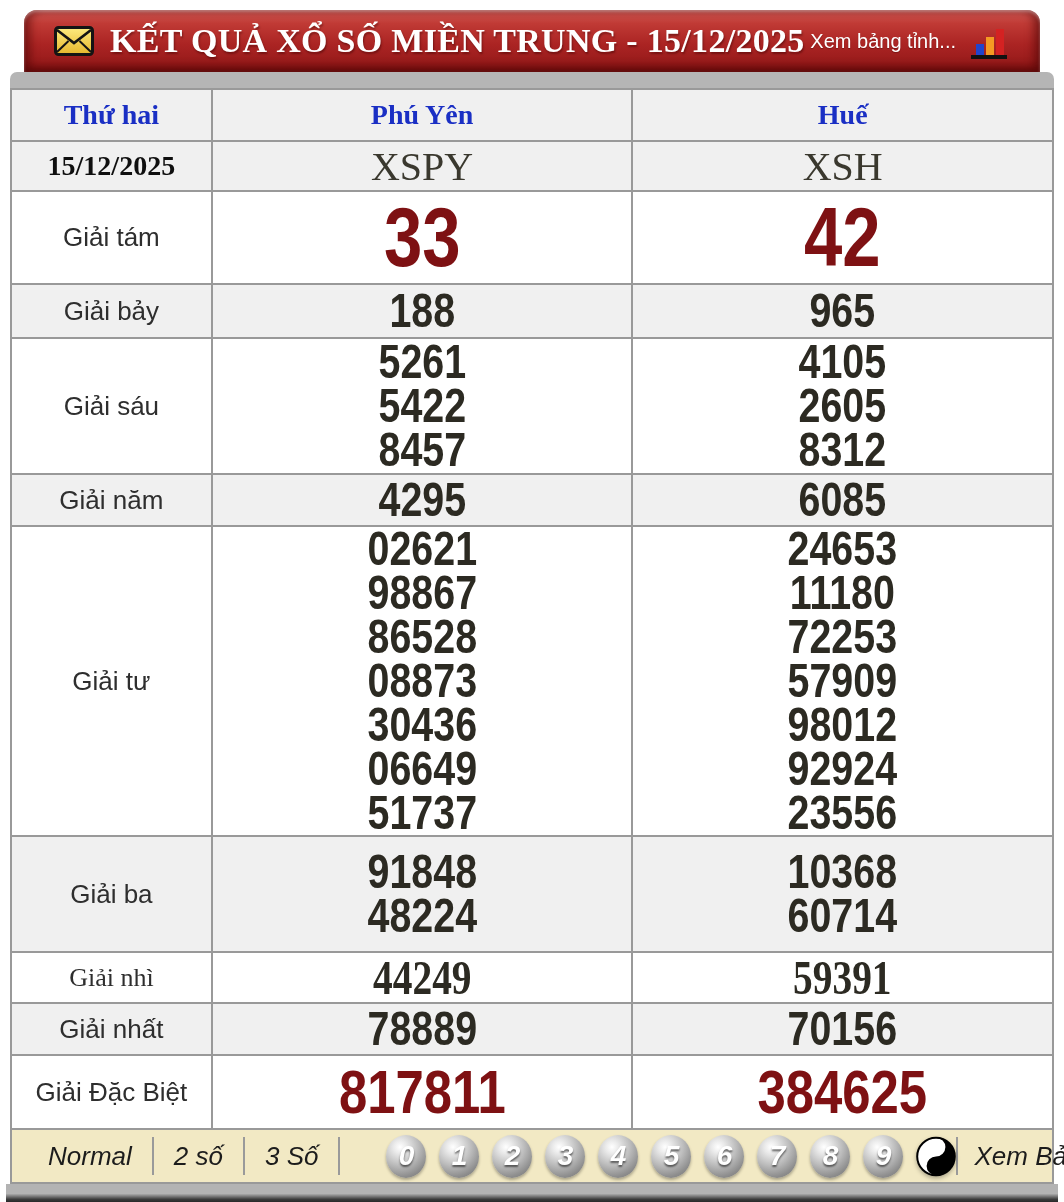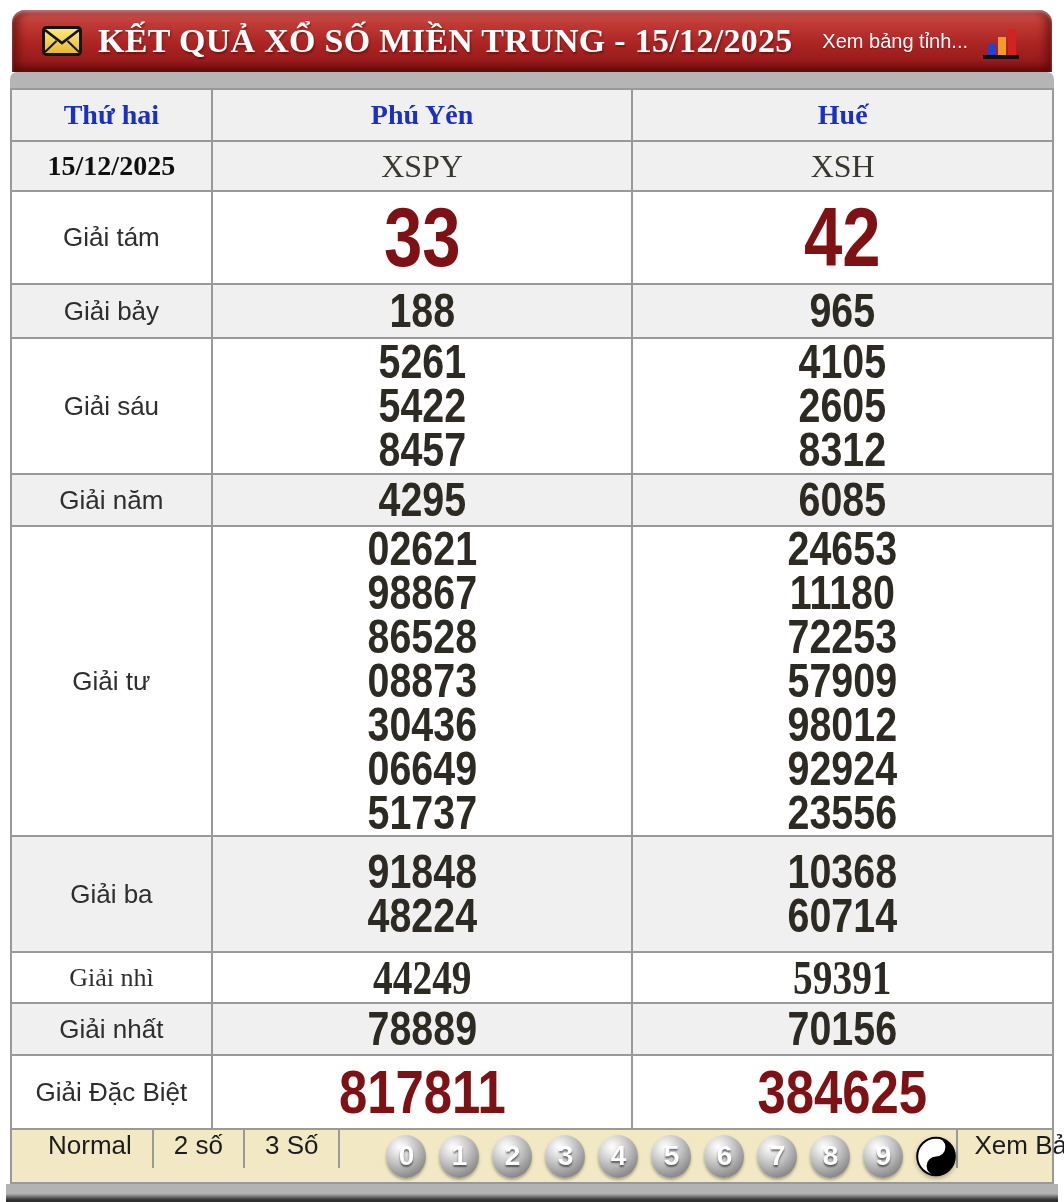--- a/index.html
+++ b/index.html
@@ -1,20 +1,20 @@
 <!DOCTYPE html>
 <html><head>
 <meta charset="utf-8">
 <style>
   html,body{margin:0;padding:0;background:#fff;}
   .page{width:1064px;margin:0 auto;padding-top:10px;font-family:"Liberation Sans",sans-serif;}
 
   
   .header-bar{
-    height:62px;margin:0 12px;border-radius:13px 13px 0 0;
+    height:62px;margin:0 24px;border-radius:13px 13px 0 0;
     background:linear-gradient(180deg,#d05a55 0%,#c03a35 22%,#ab2423 55%,#981b1b 85%,#8c1616 100%);
     box-shadow:inset 0 2px 3px rgba(255,255,255,.35),
                inset 0 -5px 9px rgba(78,6,6,.55),
                inset 7px 0 9px rgba(78,6,6,.45),
                inset -7px 0 9px rgba(78,6,6,.45);
     display:flex;align-items:center;box-sizing:border-box;padding:0 22px;
   }
   .env-icon{flex:0 0 auto;margin:0 16px 0 8px;line-height:0;}
   .page-title{
     font-family:"Liberation Serif",serif;font-weight:bold;color:#fff;
@@ -31,38 +31,38 @@
   table.results col.c-label{width:200px;}
   table.results col.c-prov{width:419px;}
   table.results td,table.results th{border:2px solid #999;text-align:center;vertical-align:middle;padding:0;}
   tr.bg-gray{background:#f0f0f0;}
   tr.bg-white{background:#ffffff;}
 
   .day-header,.prov-header{
     font-family:"Liberation Serif",serif;font-weight:bold;font-size:28px;color:#1a2fc4;cursor:pointer;margin-left:32px;
   }
   .date-cell{font-family:"Liberation Serif",serif;font-weight:bold;font-size:28px;color:#0f0f0f;}
-  .station-cell{font-family:"Liberation Serif",serif;font-size:32px;color:#3a382e;cursor:pointer;}
+  .station-cell{font-family:"Liberation Serif",serif;font-size:40px;color:#3a382e;cursor:pointer;}
 
   .prize-label{font-size:26px;color:#2e2e2e;}
   .num{display:block;font-weight:bold;font-size:48px;line-height:44px;color:#2c2a22;
        transform:scaleX(.82);transform-origin:50% 50%;}
   .num-big{font-size:84px;line-height:91px;color:#7e1113;}
   .num-special{font-size:62px;line-height:72px;color:#7e1113;}
 
   tr.r-head{height:52px;} tr.r-date{height:50px;}
   tr.r-tam{height:93px;margin-left:32px;} tr.r-bay{height:54px;} tr.r-sau{height:136px;}
   tr.r-nam{height:52px;} tr.r-tu{height:308px;} tr.r-ba{height:116px;}
   tr.r-nhi{height:51px;font-family:Liberation Serif, serif;} tr.r-nhat{height:52px;} tr.r-db{height:74px;}
 
   
   .footer-bar{
     margin:0 10px;height:54px;background:#f2e9c4;
     border:2px solid #999;border-top:none;box-sizing:border-box;
-    display:flex;padding:0 16px;
+    display:flex;align-items:center;padding:0 16px;font-style:italic;
   }
   .mode{font-size:26px;color:#1c1c1c;padding:0 20px;white-space:nowrap;cursor:pointer;}
   .vdiv{width:2px;height:38px;background:#9a9a9a;flex:0 0 auto;}
   .balls{display:flex;align-items:center;gap:13px;margin-left:46px;}
   .ball{
     width:40px;height:43px;border-radius:50%;
     background:radial-gradient(circle at 35% 28%,#ffffff 0%,#eaeaea 16%,#bdbdbd 45%,#8d8d8d 74%,#747474 100%);
     color:#fff;font-weight:bold;font-size:28px;
     display:flex;align-items:center;justify-content:center;
     text-shadow:0 2px 2px rgba(0,0,0,.55);

